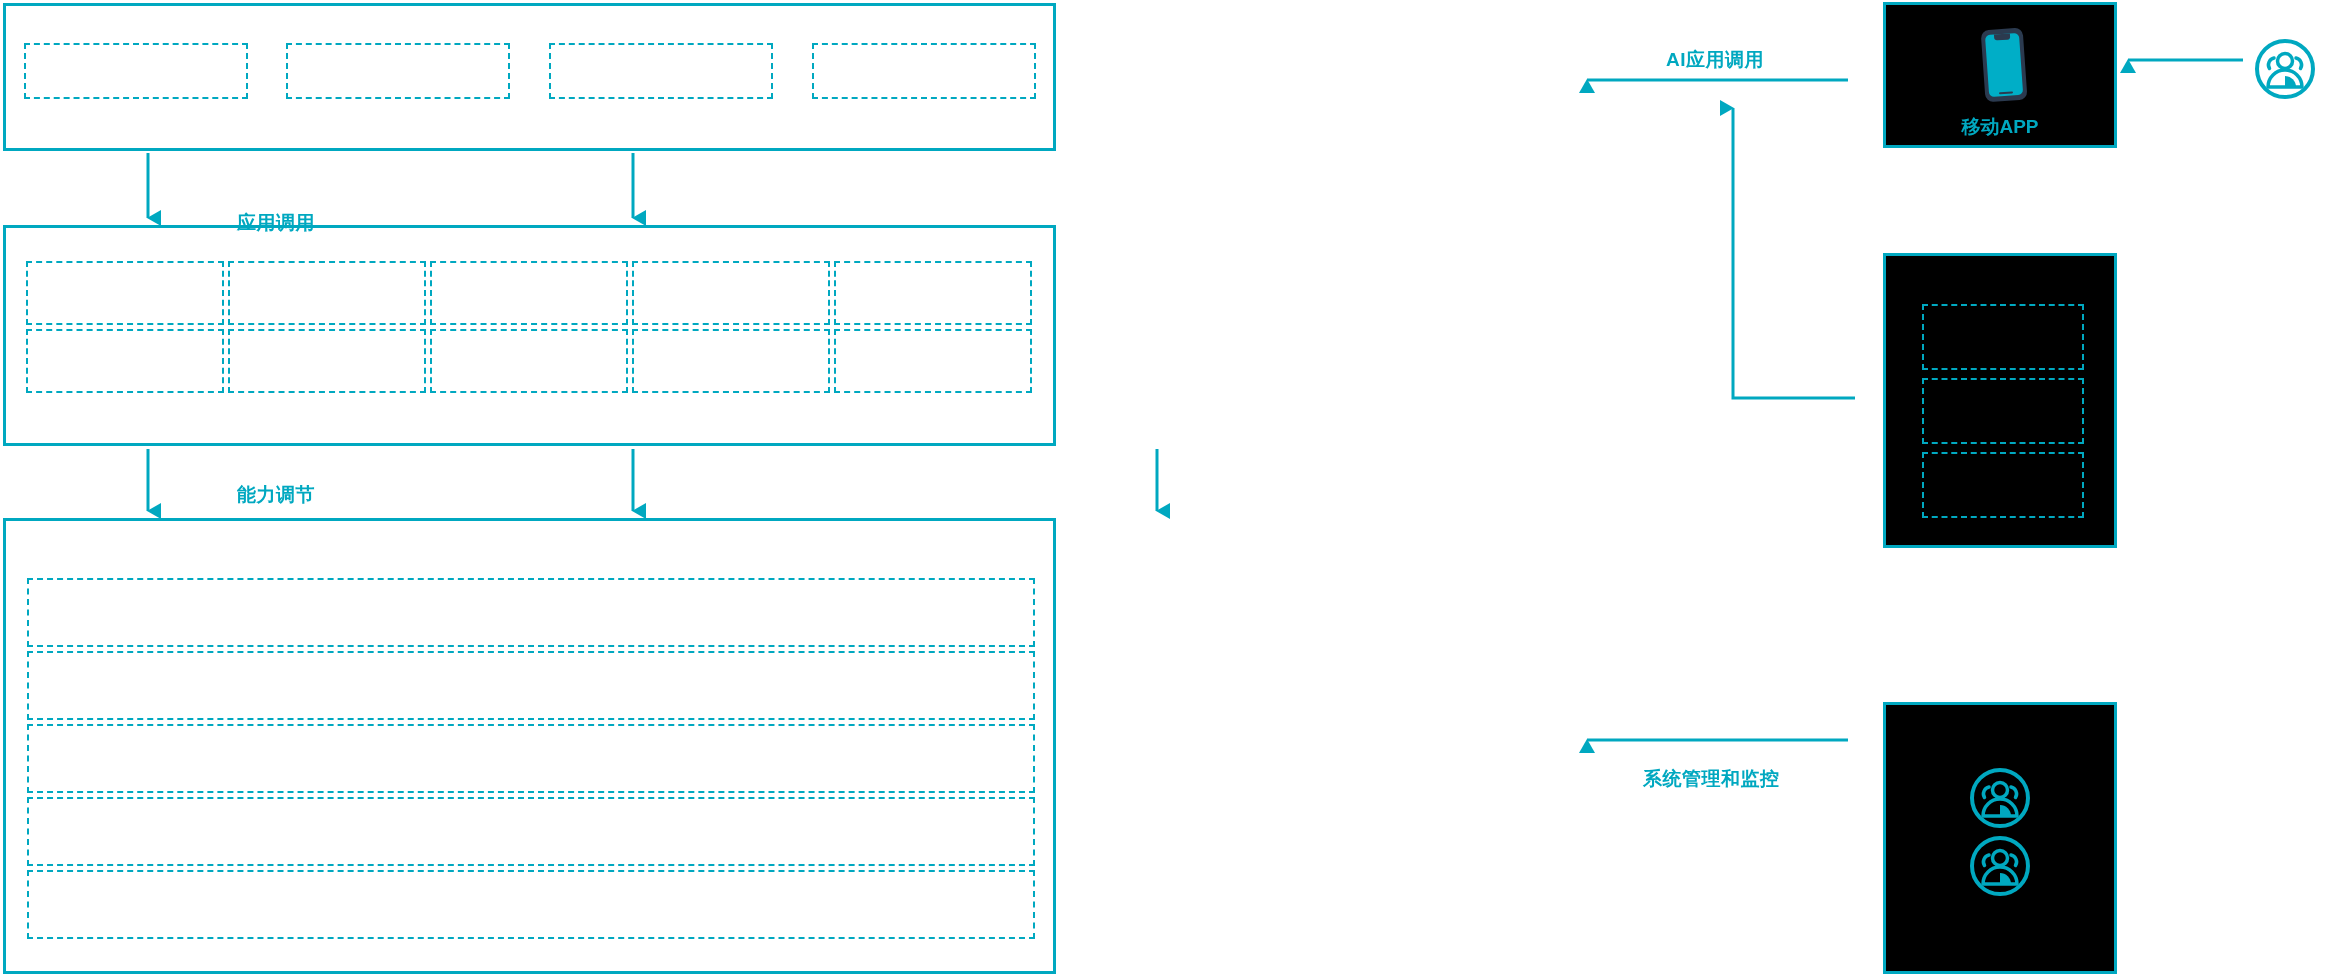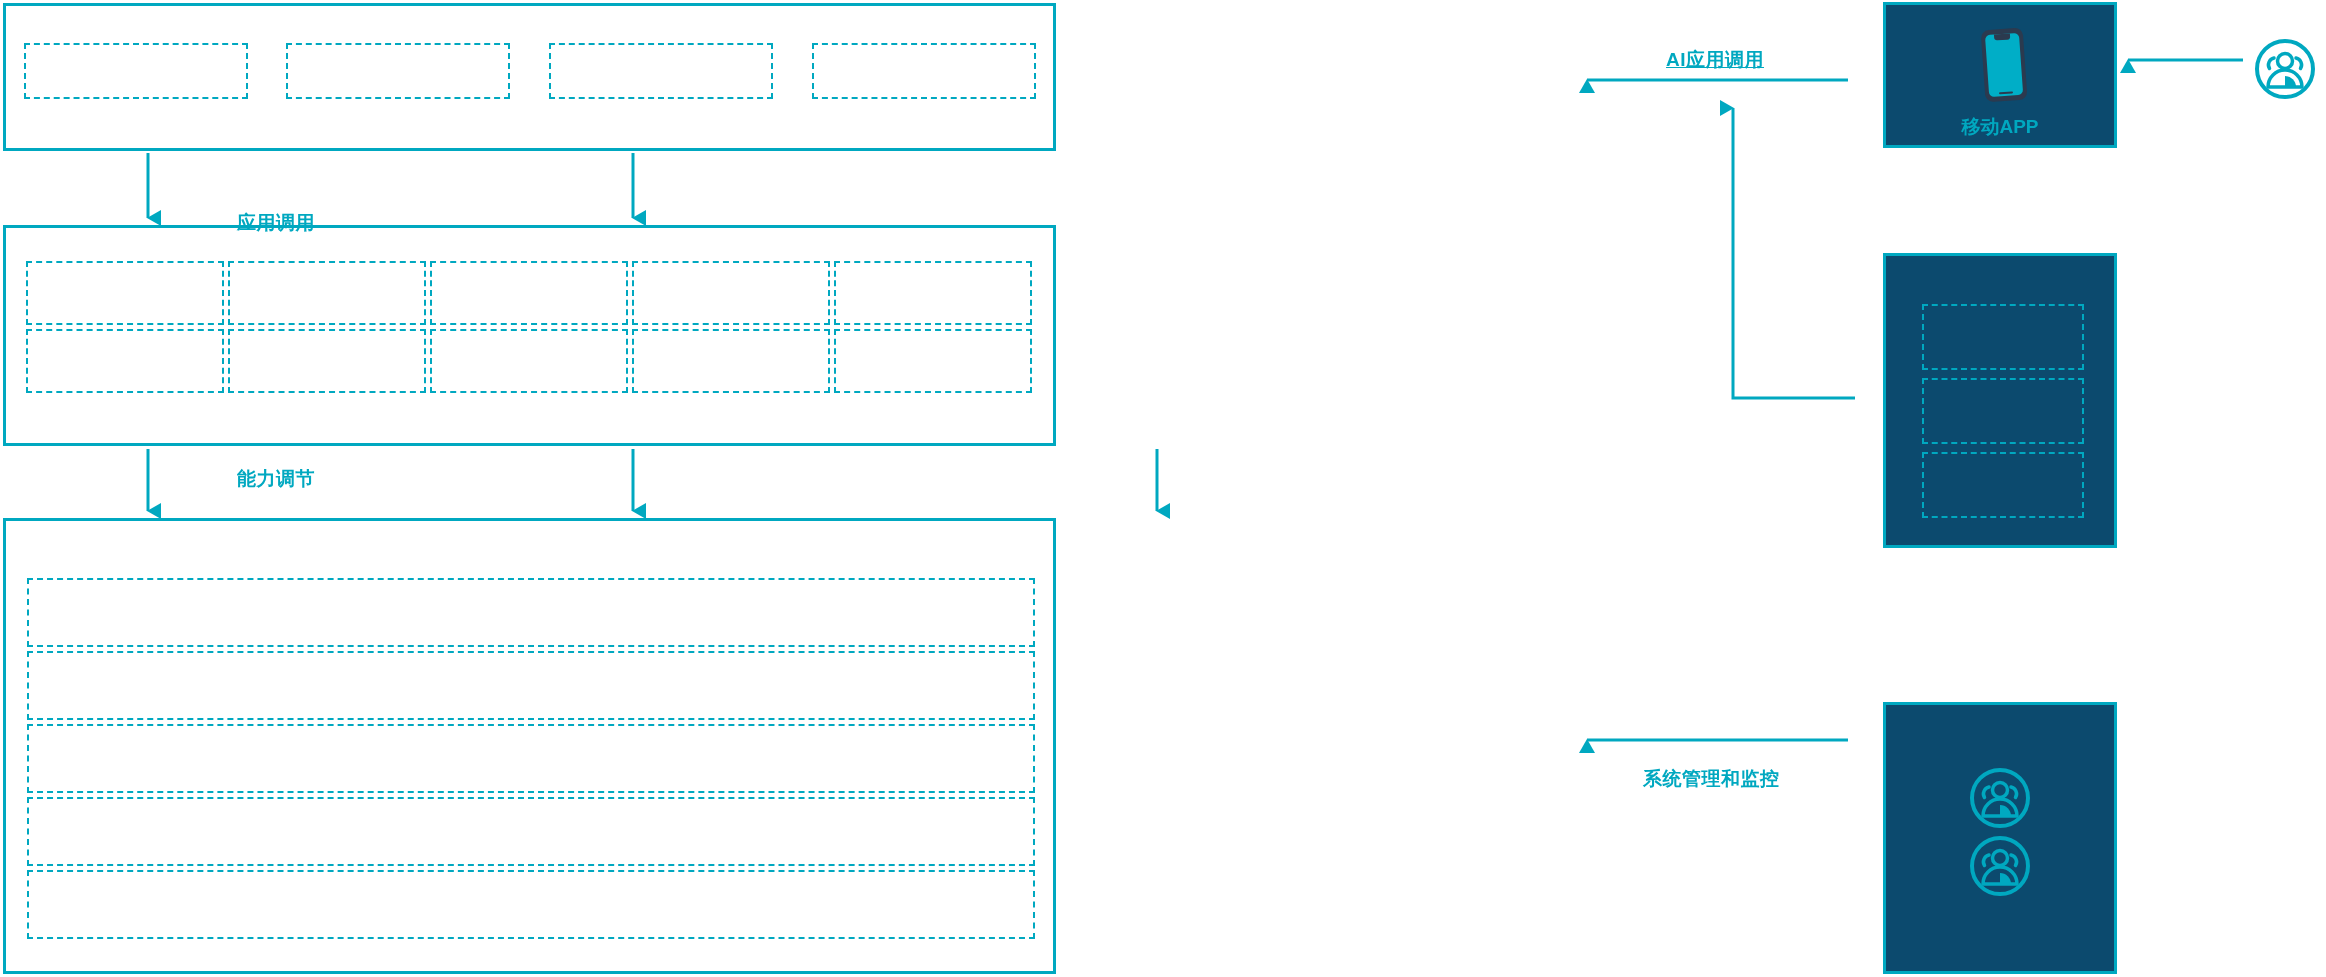--- a/index.html
+++ b/index.html
@@ -19,21 +19,21 @@
   
   .abs{position:absolute;box-sizing:border-box;}
 
   
   .layer{
     border:3px solid var(--c,#00A8C0);
     background:#ffffff;
   }
   .panel{
     border:3px solid var(--c,#00A8C0);
-    background:#0c4a6e;
+    background:#000000;
     padding-left:40px;
   }
 
   
   .slot{
     border:2px dashed var(--c,#00A8C0);
     background:transparent;
   }
 
   
@@ -182,19 +182,19 @@
       <line x1="1848" y1="740" x2="1587" y2="740" stroke="#00A8C0" stroke-width="3" marker-end="url(#aleft)"></line>
     </g>
 
     <g>
       <line x1="2243" y1="60" x2="2128" y2="60" stroke="#00A8C0" stroke-width="3" marker-end="url(#aleft)"></line>
     </g>
   </svg>
 
   <div class="abs conn-label" style="left:237px;top:180px;margin-top:33px;">应用调用</div>
 
-  <div class="abs conn-label" style="left:237px;top:469px;">能力调节</div>
-
-  <div class="abs conn-label" style="left:1666px;top:50px;text-decoration:underline;">AI应用调用</div>
+  <div class="abs conn-label" style="left:237px;top:485px;">能力调节</div>
+
+  <div class="abs conn-label" style="left:1666px;top:50px;">AI应用调用</div>
 
   <div class="abs conn-label" style="left:1643px;top:757px;margin-top:12px;">系统管理和监控</div>
 
 </div>
 
 </body></html>

